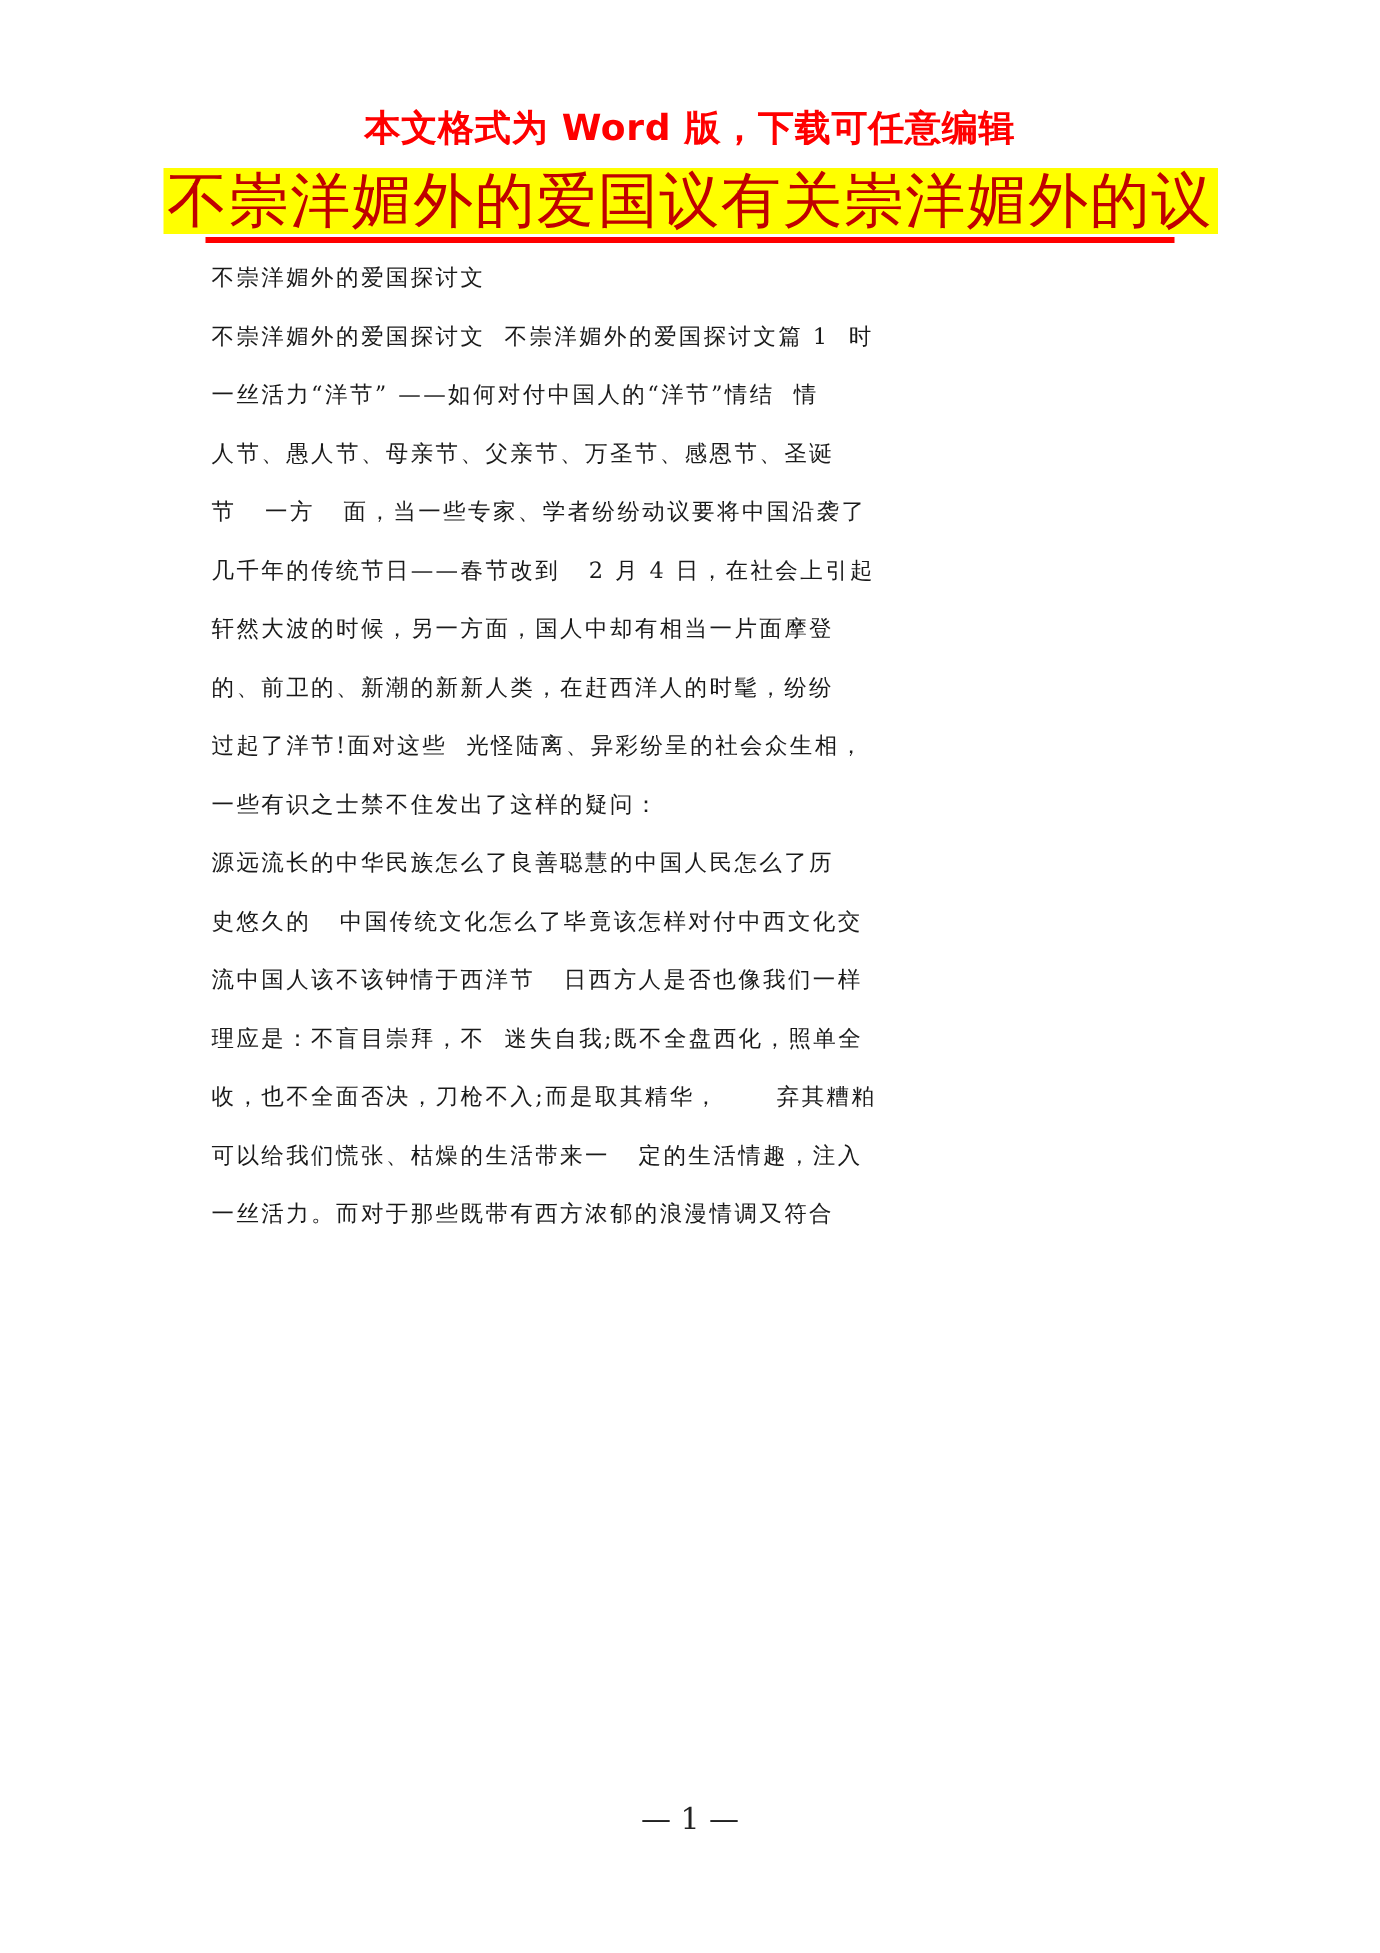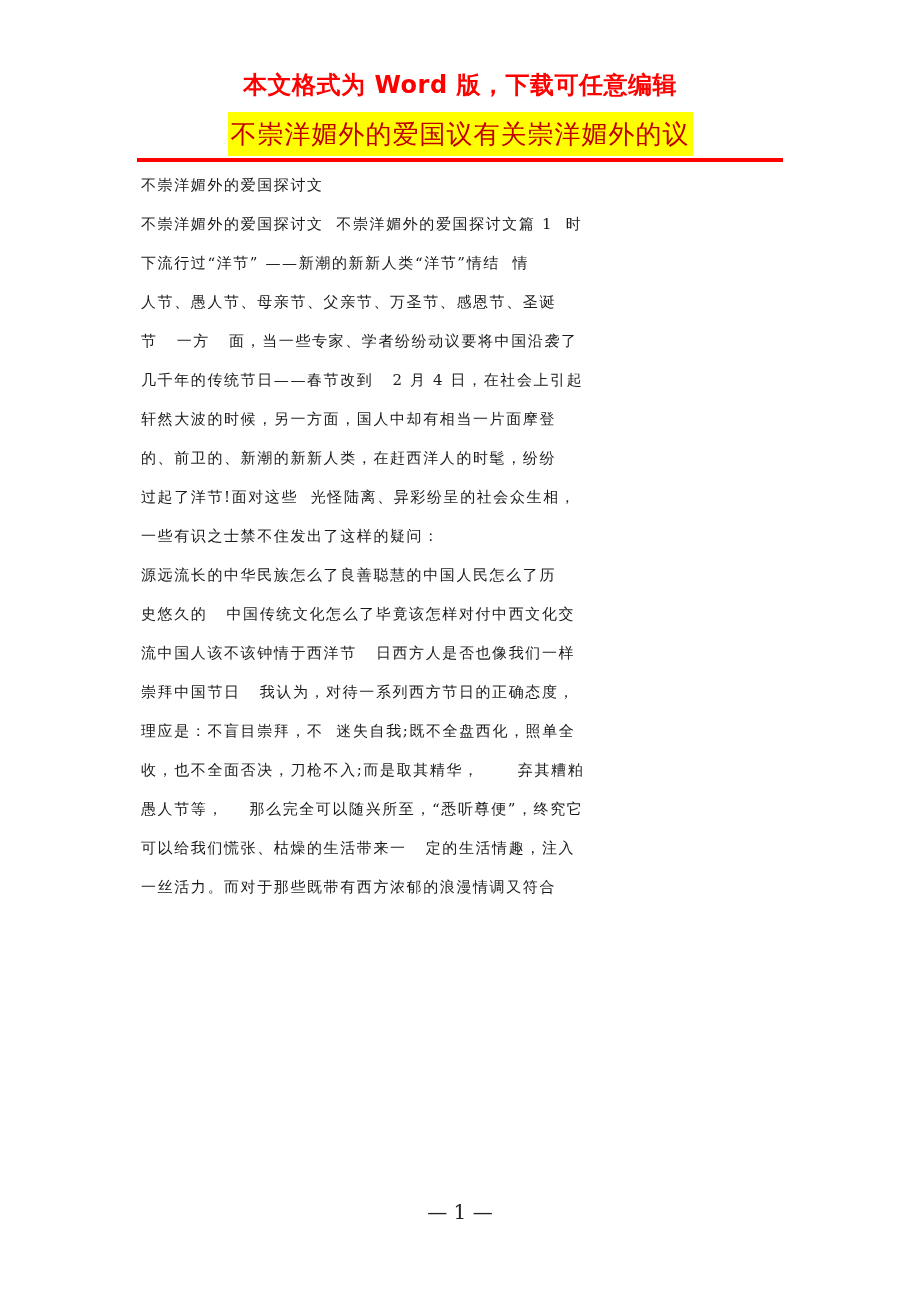--- a/index.html
+++ b/index.html
@@ -37,21 +37,21 @@
       position: absolute;
       left: 0; top: 112px;
       width: 920px;
       text-align: center;
     }
     .title {
       display: inline-block;
       background: #ffff00;
       color: #c00000;
       font-family: "DejaVu Sans", "Liberation Sans", sans-serif;
-      font-size: 26px;
+      font-size: 40px;
       line-height: 44px;
       padding: 0 3px;
       letter-spacing: 1px;
       white-space: nowrap;
     }
     .title-rule {
       position: absolute;
       left: 137px; top: 158px;
       width: 646px; height: 4px;
       background: #ff0000;
@@ -89,34 +89,32 @@
 
   <div class="title-wrap">
     <span class="title">不崇洋媚外的爱国议有关崇洋媚外的议</span>
   </div>
 
   <div class="title-rule"></div>
 
   <div class="body-text">
     <div class="line">不崇洋媚外的爱国探讨文</div>
     <div class="line">不崇洋媚外的爱国探讨文  不崇洋媚外的爱国探讨文篇 1  时</div>
-    <div class="line">下流行过“洋节” ——新潮的新新人类“洋节”情结  情</div>
+    <div class="line">一丝活力“洋节” ——如何对付中国人的“洋节”情结  情</div>
     <div class="line">人节、愚人节、母亲节、父亲节、万圣节、感恩节、圣诞</div>
     <div class="line">节   一方   面，当一些专家、学者纷纷动议要将中国沿袭了</div>
     <div class="line">几千年的传统节日——春节改到   2 月 4 日，在社会上引起</div>
     <div class="line">轩然大波的时候，另一方面，国人中却有相当一片面摩登</div>
     <div class="line">的、前卫的、新潮的新新人类，在赶西洋人的时髦，纷纷</div>
     <div class="line">过起了洋节!面对这些  光怪陆离、异彩纷呈的社会众生相，</div>
     <div class="line">一些有识之士禁不住发出了这样的疑问：</div>
     <div class="line">源远流长的中华民族怎么了良善聪慧的中国人民怎么了历</div>
     <div class="line">史悠久的   中国传统文化怎么了毕竟该怎样对付中西文化交</div>
     <div class="line">流中国人该不该钟情于西洋节   日西方人是否也像我们一样</div>
-    <div class="line">崇拜中国节日   我认为，对待一系列西方节日的正确态度，</div>
     <div class="line">理应是：不盲目崇拜，不  迷失自我;既不全盘西化，照单全</div>
     <div class="line">收，也不全面否决，刀枪不入;而是取其精华，      弃其糟粕</div>
-    <div class="line">愚人节等，    那么完全可以随兴所至，“悉听尊便”，终究它</div>
     <div class="line">可以给我们慌张、枯燥的生活带来一   定的生活情趣，注入</div>
     <div class="line">一丝活力。而对于那些既带有西方浓郁的浪漫情调又符合</div>
   </div>
 
   <div class="footer">— 1 —</div>
 
 </div>
 
 </body></html>

